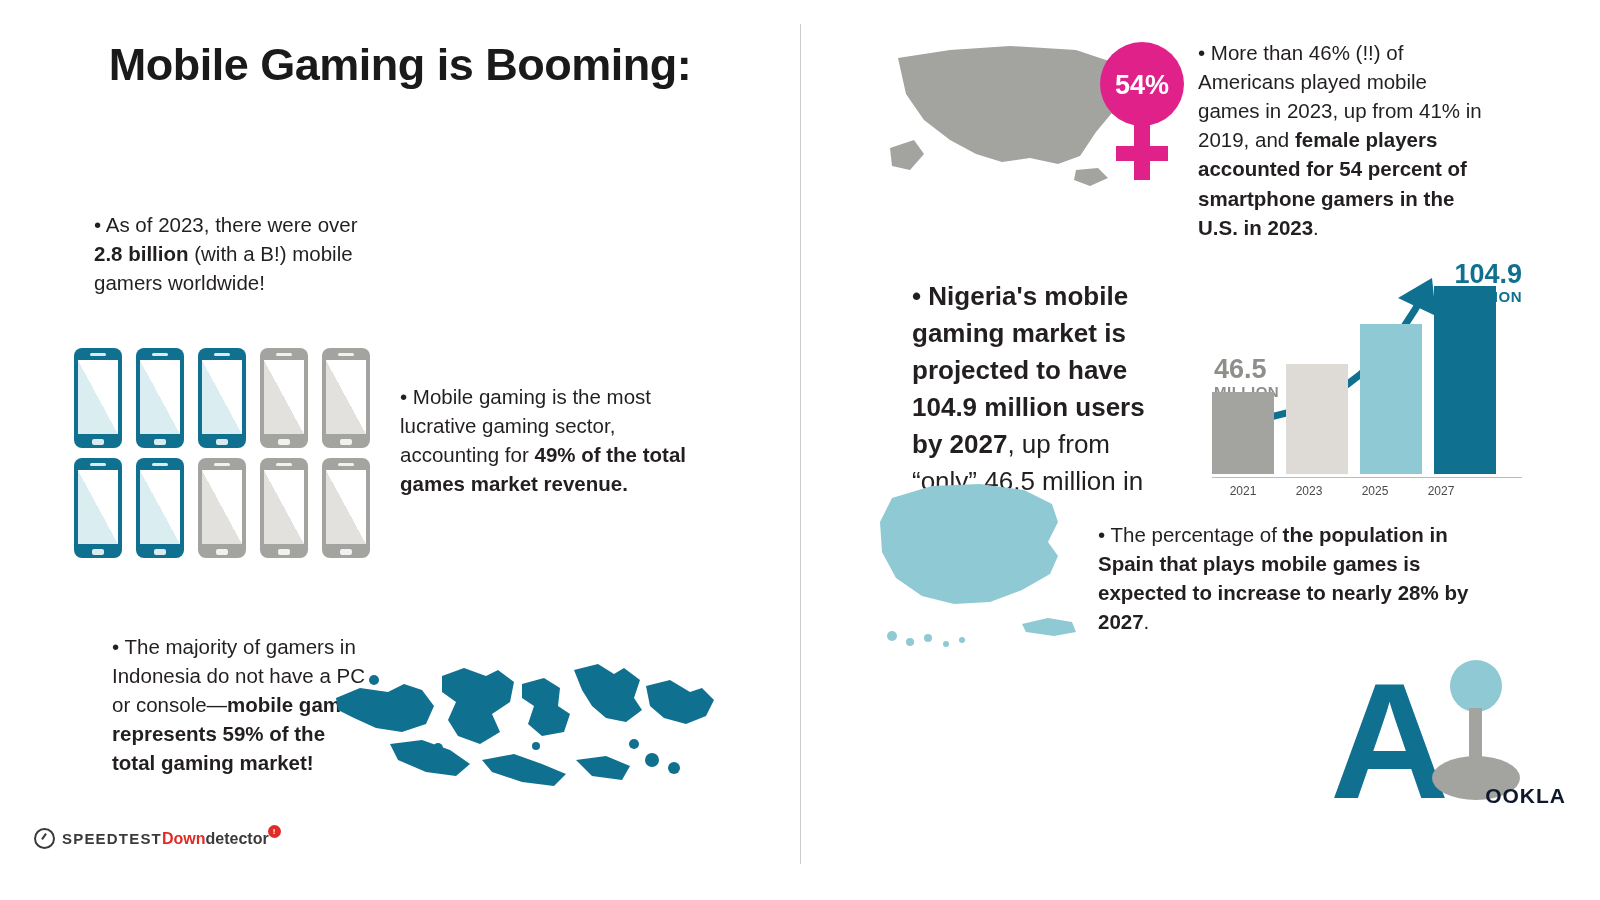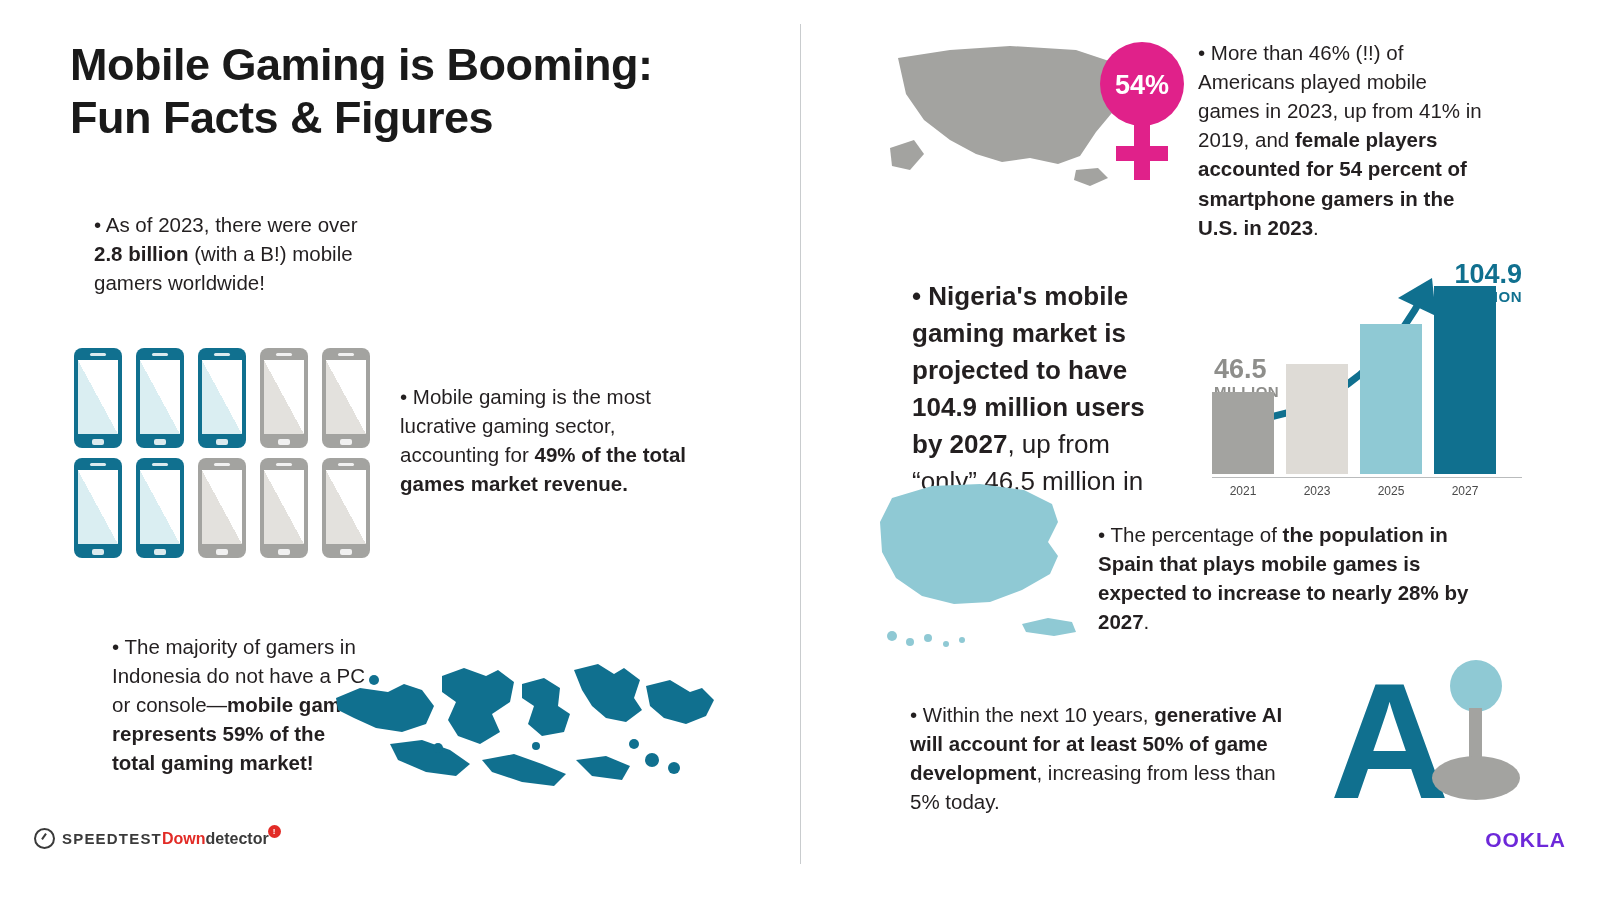--- a/index.html
+++ b/index.html
@@ -33,20 +33,21 @@
   .title {
     position: absolute;
     left: 70px;
     top: 38px;
     width: 660px;
     font-size: 45px;
     line-height: 1.18;
     font-weight: bold;
     letter-spacing: -0.5px;
     color: #1a1a1a;
+    text-align: center;
   }
 
   .big-number {
     position: absolute;
     left: 418px;
     top: 178px;
     font-size: 128px;
     font-weight: bold;
     letter-spacing: -4px;
     color: #10708f;
@@ -229,21 +230,21 @@
     width: 310px;
     height: 1px;
     background: #b9bbbc;
   }
   .chart .labels {
     position: absolute;
     left: 0;
     bottom: 2px;
     width: 310px;
     display: flex;
-    gap: 12px;
+    gap: 4px;
   }
   .chart .labels span {
     width: 62px;
     text-align: center;
     font-size: 12px;
     color: #4a4a4a;
   }
   .chart-val {
     position: absolute;
     font-weight: bold;
@@ -268,34 +269,32 @@
     width: 190px;
     height: 170px;
   }
   .ookla-logo {
     position: absolute;
     right: 34px;
     top: 784px;
     font-size: 21px;
     font-weight: bold;
     letter-spacing: 1px;
-    color: #6d28d9;
-    margin-top: 44px;
+    color: #0f172a;
   }
 </style>
 </head>
 <body>
 
 <div class="page">
 
   <div class="divider"></div>
 
   <div class="title">
     <div>Mobile Gaming is Booming:</div>
-    <div>Fun Facts &amp; Figures</div>
   </div>
 
 
   <div class="fact fact-1">
     <span>• As of 2023, there were over </span><b>2.8 billion</b><span> (with a B!) mobile gamers worldwide!</span>
   </div>
 
   <div class="phones">
     <div class="phone on">
         <span class="speaker"></span>
@@ -449,23 +448,20 @@
       <circle cx="66" cy="168" r="4"></circle>
       <circle cx="84" cy="174" r="3"></circle>
       <circle cx="100" cy="170" r="3"></circle>
     </g>
   </svg>
 
   <div class="fact fact-6">
     <span>• The percentage of </span><b>the population in Spain that plays mobile games is expected to increase to nearly 28% by 2027</b><span>.</span>
   </div>
 
-  <div class="fact fact-7">
-    <span>• Within the next 10 years, </span><b>generative AI will account for at least 50% of game development</b><span>, increasing from less than 5% today.</span>
-  </div>
 
   <svg class="ai-art" viewBox="0 0 190 170">
     <text x="0" y="148" font-family="Liberation Sans, sans-serif" font-size="165" font-weight="bold" fill="#10708f">A</text>
     <circle cx="146" cy="36" r="26" fill="#8fc9d4"></circle>
     <rect x="139" y="58" width="13" height="60" fill="#a3a3a0"></rect>
     <ellipse cx="146" cy="128" rx="44" ry="22" fill="#a3a3a0"></ellipse>
   </svg>
 
   <div class="ookla-logo">
     <span>OOKLA</span>

